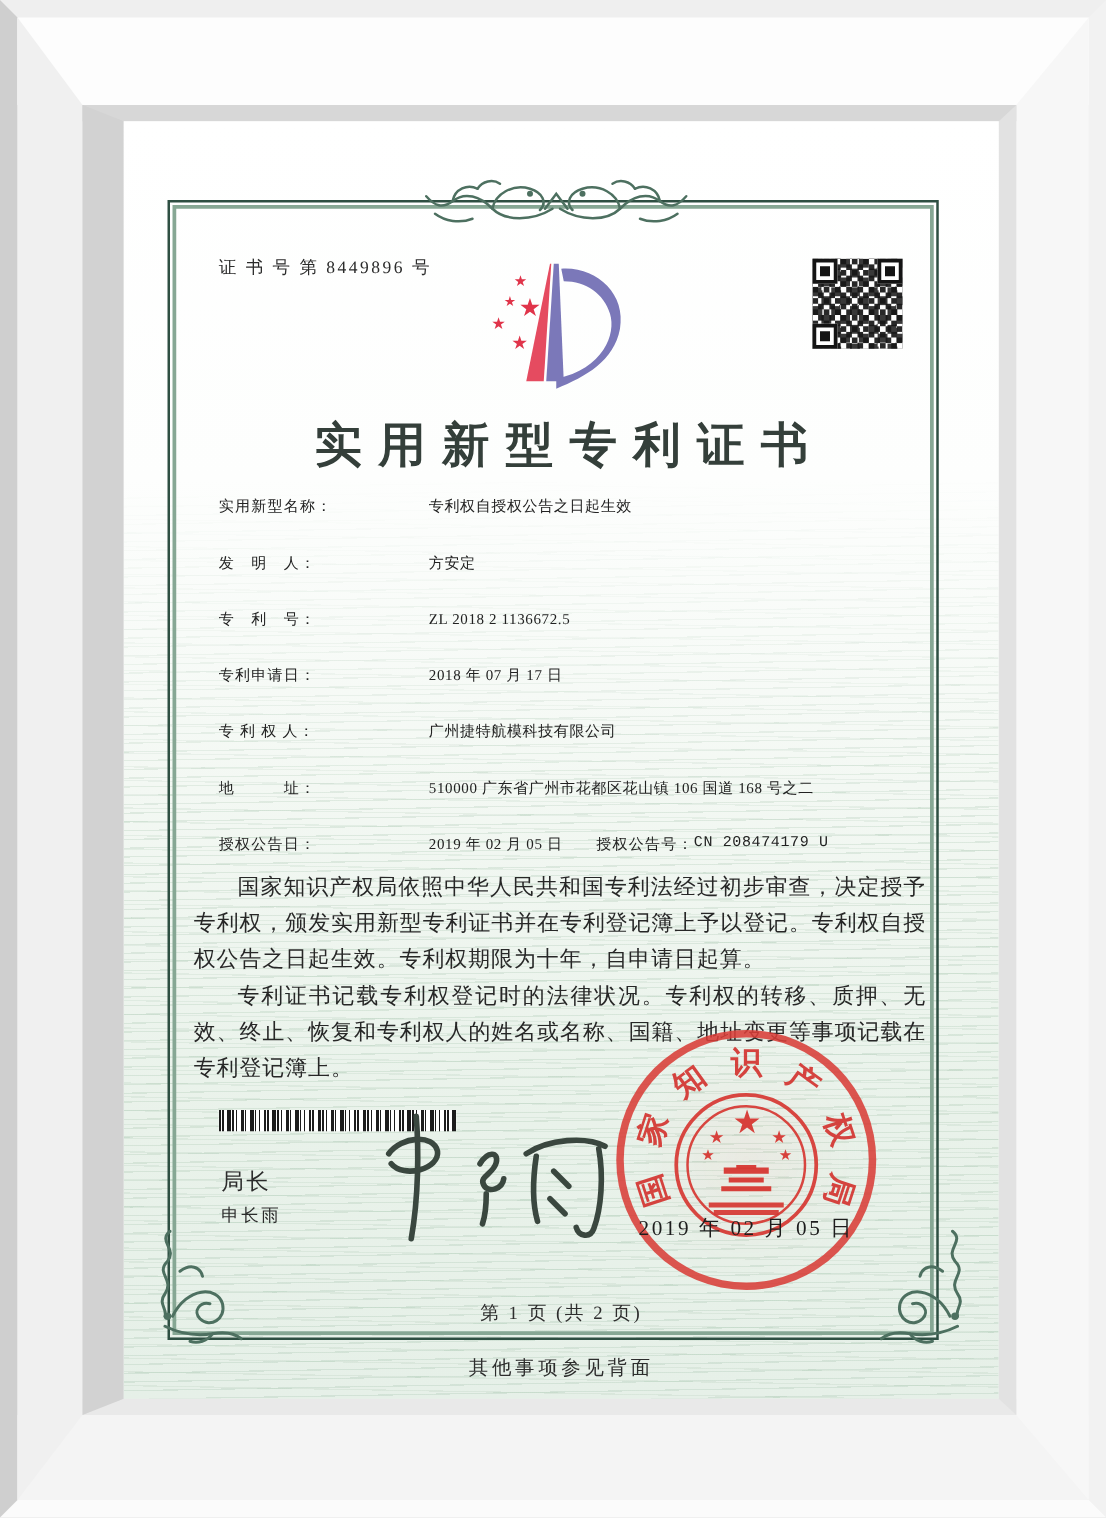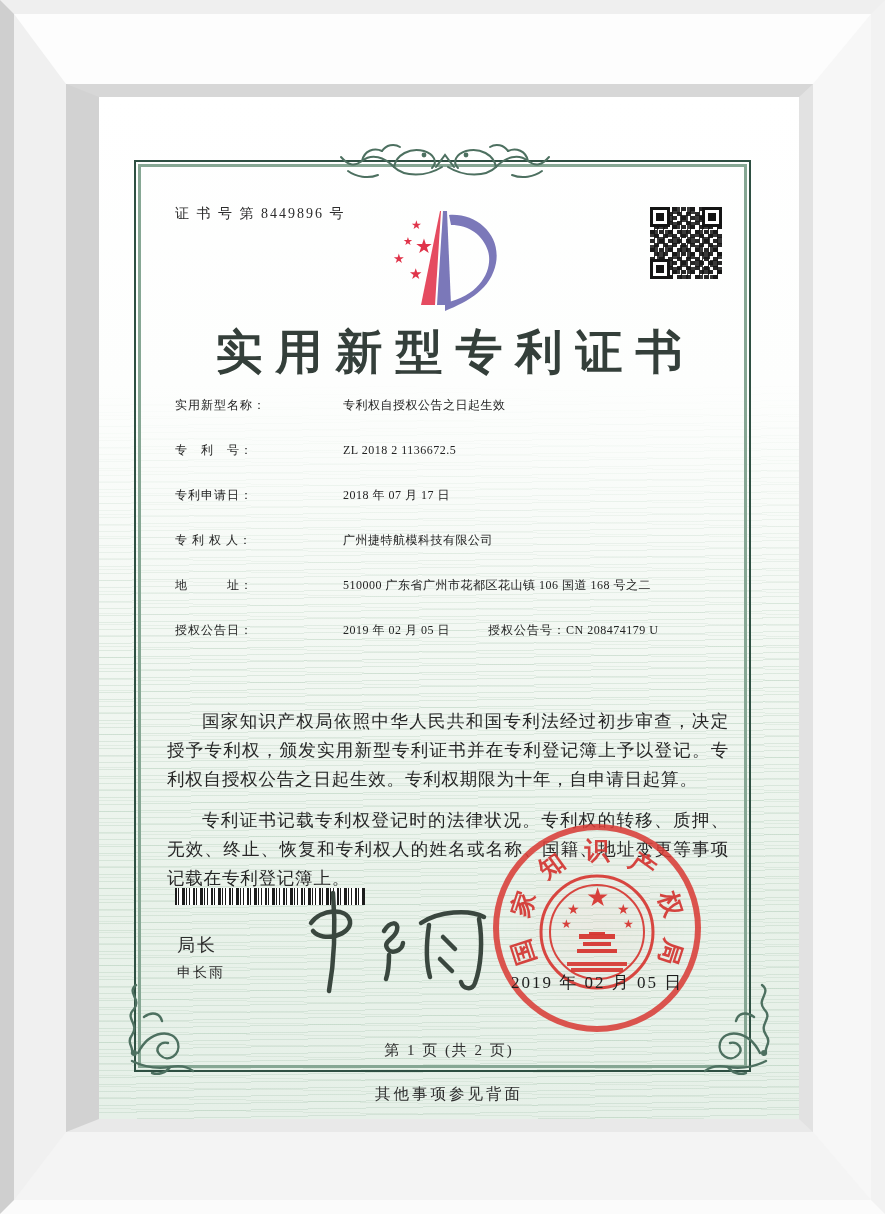--- a/index.html
+++ b/index.html
@@ -40,33 +40,33 @@
   .cert-no{position:absolute;left:76px;top:108px;font-size:14px;color:#2b2b2b;letter-spacing:2px;}
   .logo{position:absolute;left:286px;top:104px;width:122px;height:116px;}
   .qr{position:absolute;left:551px;top:110px;width:72px;height:72px;background:
       repeating-conic-gradient(rgba(22,22,22,.92) 0% 25%, rgba(255,255,255,0) 0% 50%),
       repeating-conic-gradient(rgba(22,22,22,.85) 0% 25%, rgba(255,255,255,0) 0% 50%);
       background-size:9px 9px,15px 15px;background-color:#fff;}
   .qr .finder{position:absolute;width:14px;height:14px;border:3px solid #141414;background:#fff;}
   .qr .finder::before{content:"";position:absolute;left:3px;top:3px;width:8px;height:8px;background:#141414;}
   .qr .f-tl{left:0;top:0;} .qr .f-tr{right:0;top:0;} .qr .f-bl{left:0;bottom:0;}
   
-  .title{position:absolute;left:0;top:224px;width:100%;text-align:center;
-    font-size:47px;font-weight:600;color:#343f3a;letter-spacing:13px;text-indent:13px;}
+  .title{position:absolute;left:0;top:234px;width:100%;text-align:center;
+    font-size:38px;font-weight:600;color:#343f3a;letter-spacing:13px;text-indent:13px;}
   
   .fields{position:absolute;left:76px;top:300px;width:560px;font-size:12px;color:#222;}
   .field-row{display:flex;height:24px;margin-bottom:21px;align-items:baseline;}
   .field-row:last-child{margin-bottom:0;}
   .f-label{flex:0 0 168px;white-space:nowrap;letter-spacing:1px;}
   .f-value{white-space:nowrap;letter-spacing:.5px;}
-  .dual .pair2{margin-left:38px;display:flex;align-items:center;}
+  .dual .pair2{margin-left:27px;display:flex;align-items:flex-start;font-family:Liberation Mono, monospace;}
   
   .body-text{position:absolute;left:56px;top:598px;width:586px;
     font-size:17.5px;line-height:29px;color:#272727;letter-spacing:.8px;text-align:justify;}
-  .body-text p{margin:12px;text-indent:2em;}
+  .body-text p{margin:0;text-indent:2em;}
   
   .barcode{position:absolute;left:76px;top:791px;width:190px;height:17px;background:
     repeating-linear-gradient(90deg,#1c1c1c 0 2px,#fff 2px 3px,#1c1c1c 3px 4px,#fff 4px 7px,
       #1c1c1c 7px 10px,#fff 10px 11px,#1c1c1c 11px 12px,#fff 12px 14px,#1c1c1c 14px 15px,#fff 15px 18px);}
   .director-title{position:absolute;left:78px;top:836px;font-size:18px;color:#2c2c2c;letter-spacing:2px;}
   .director-name{position:absolute;left:78px;top:867px;font-size:14px;color:#2c2c2c;letter-spacing:2px;}
   .signature{position:absolute;left:188px;top:782px;width:215px;height:120px;}
   
   .seal{position:absolute;left:394px;top:727px;width:208px;height:208px;border-radius:50%;
     border:6px solid rgba(216,62,56,.88);box-sizing:border-box;
@@ -150,20 +150,24 @@
     <span class="finder f-tr"></span>
     <span class="finder f-bl"></span>
   </div>
 
   <div class="title">实用新型专利证书</div>
 
   <div class="fields">
     <div class="field-row">
       <span class="f-label">实用新型名称：</span>
       <span class="f-value">专利权自授权公告之日起生效</span>
+    </div>
+    <div class="field-row">
+      <span class="f-label">发　明　人：</span>
+      <span class="f-value">方安定</span>
     </div>
     <div class="field-row">
       <span class="f-label">专　利　号：</span>
       <span class="f-value">ZL 2018 2 1136672.5</span>
     </div>
     <div class="field-row">
       <span class="f-label">专利申请日：</span>
       <span class="f-value">2018 年 07 月 17 日</span>
     </div>
     <div class="field-row">

